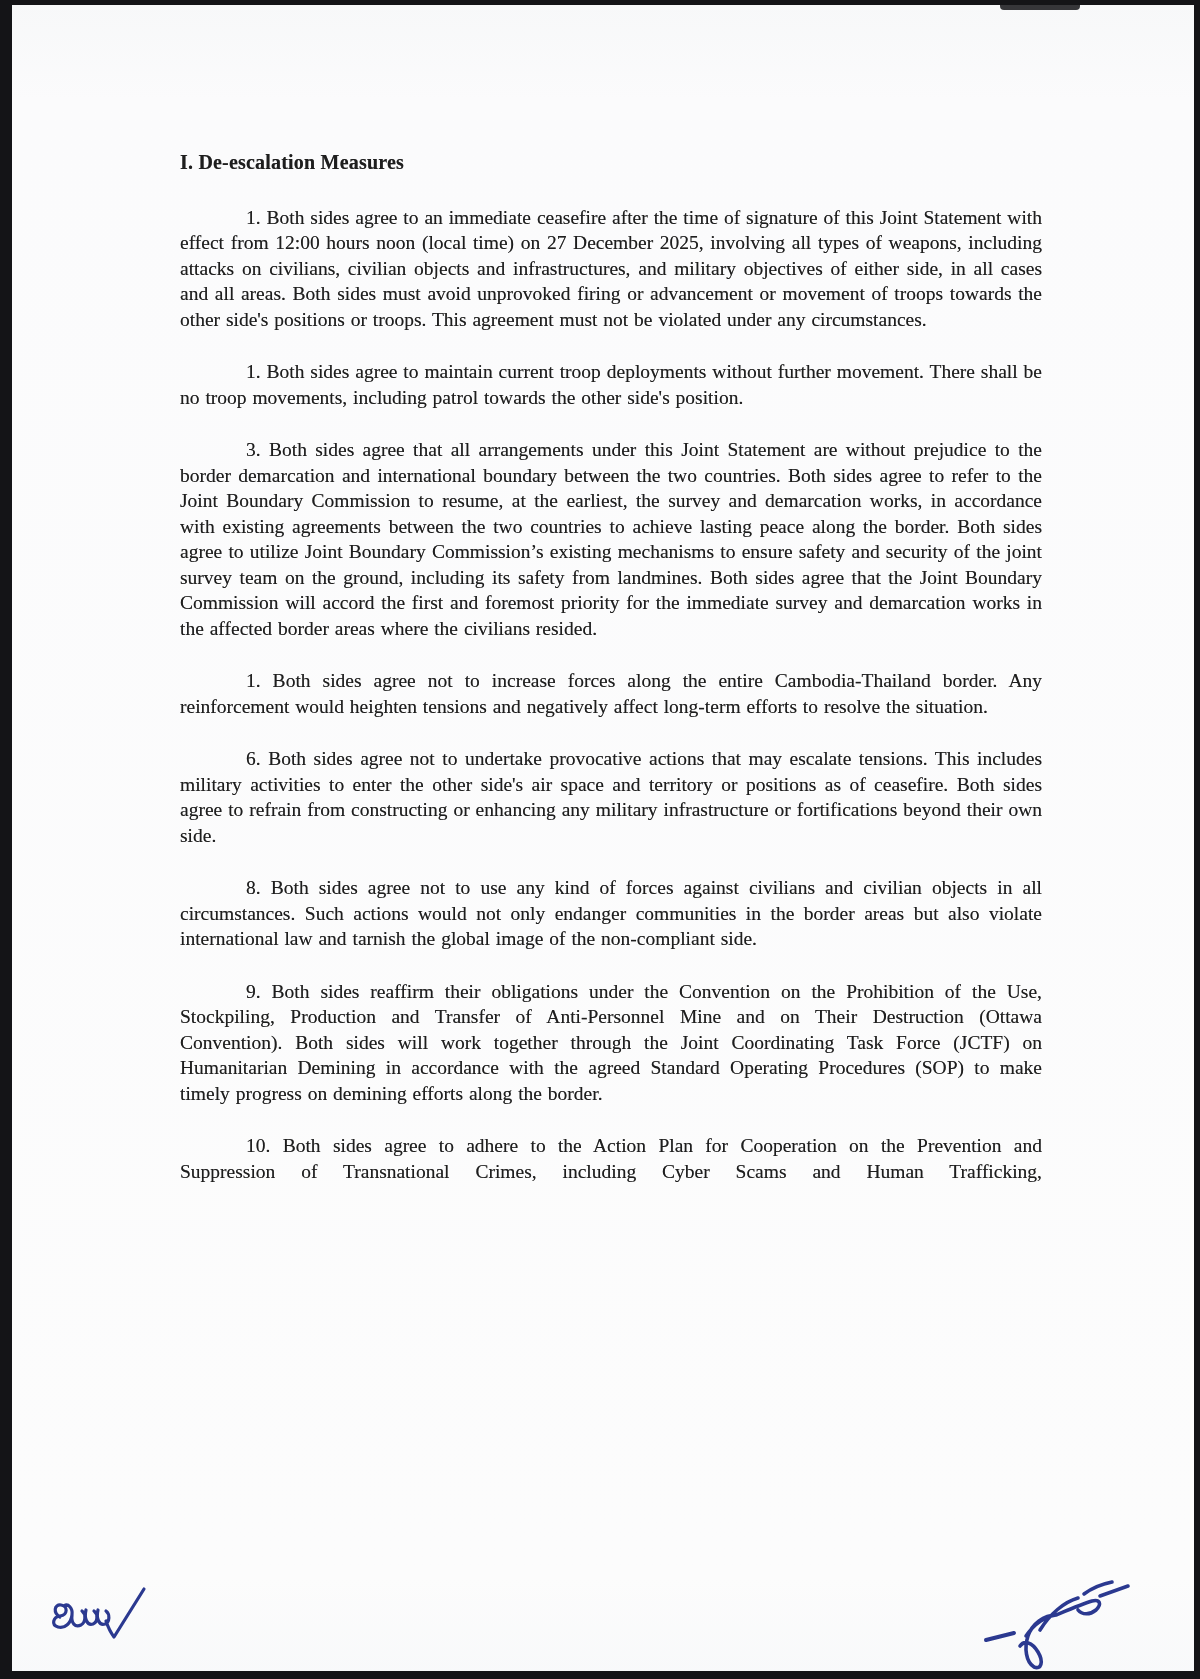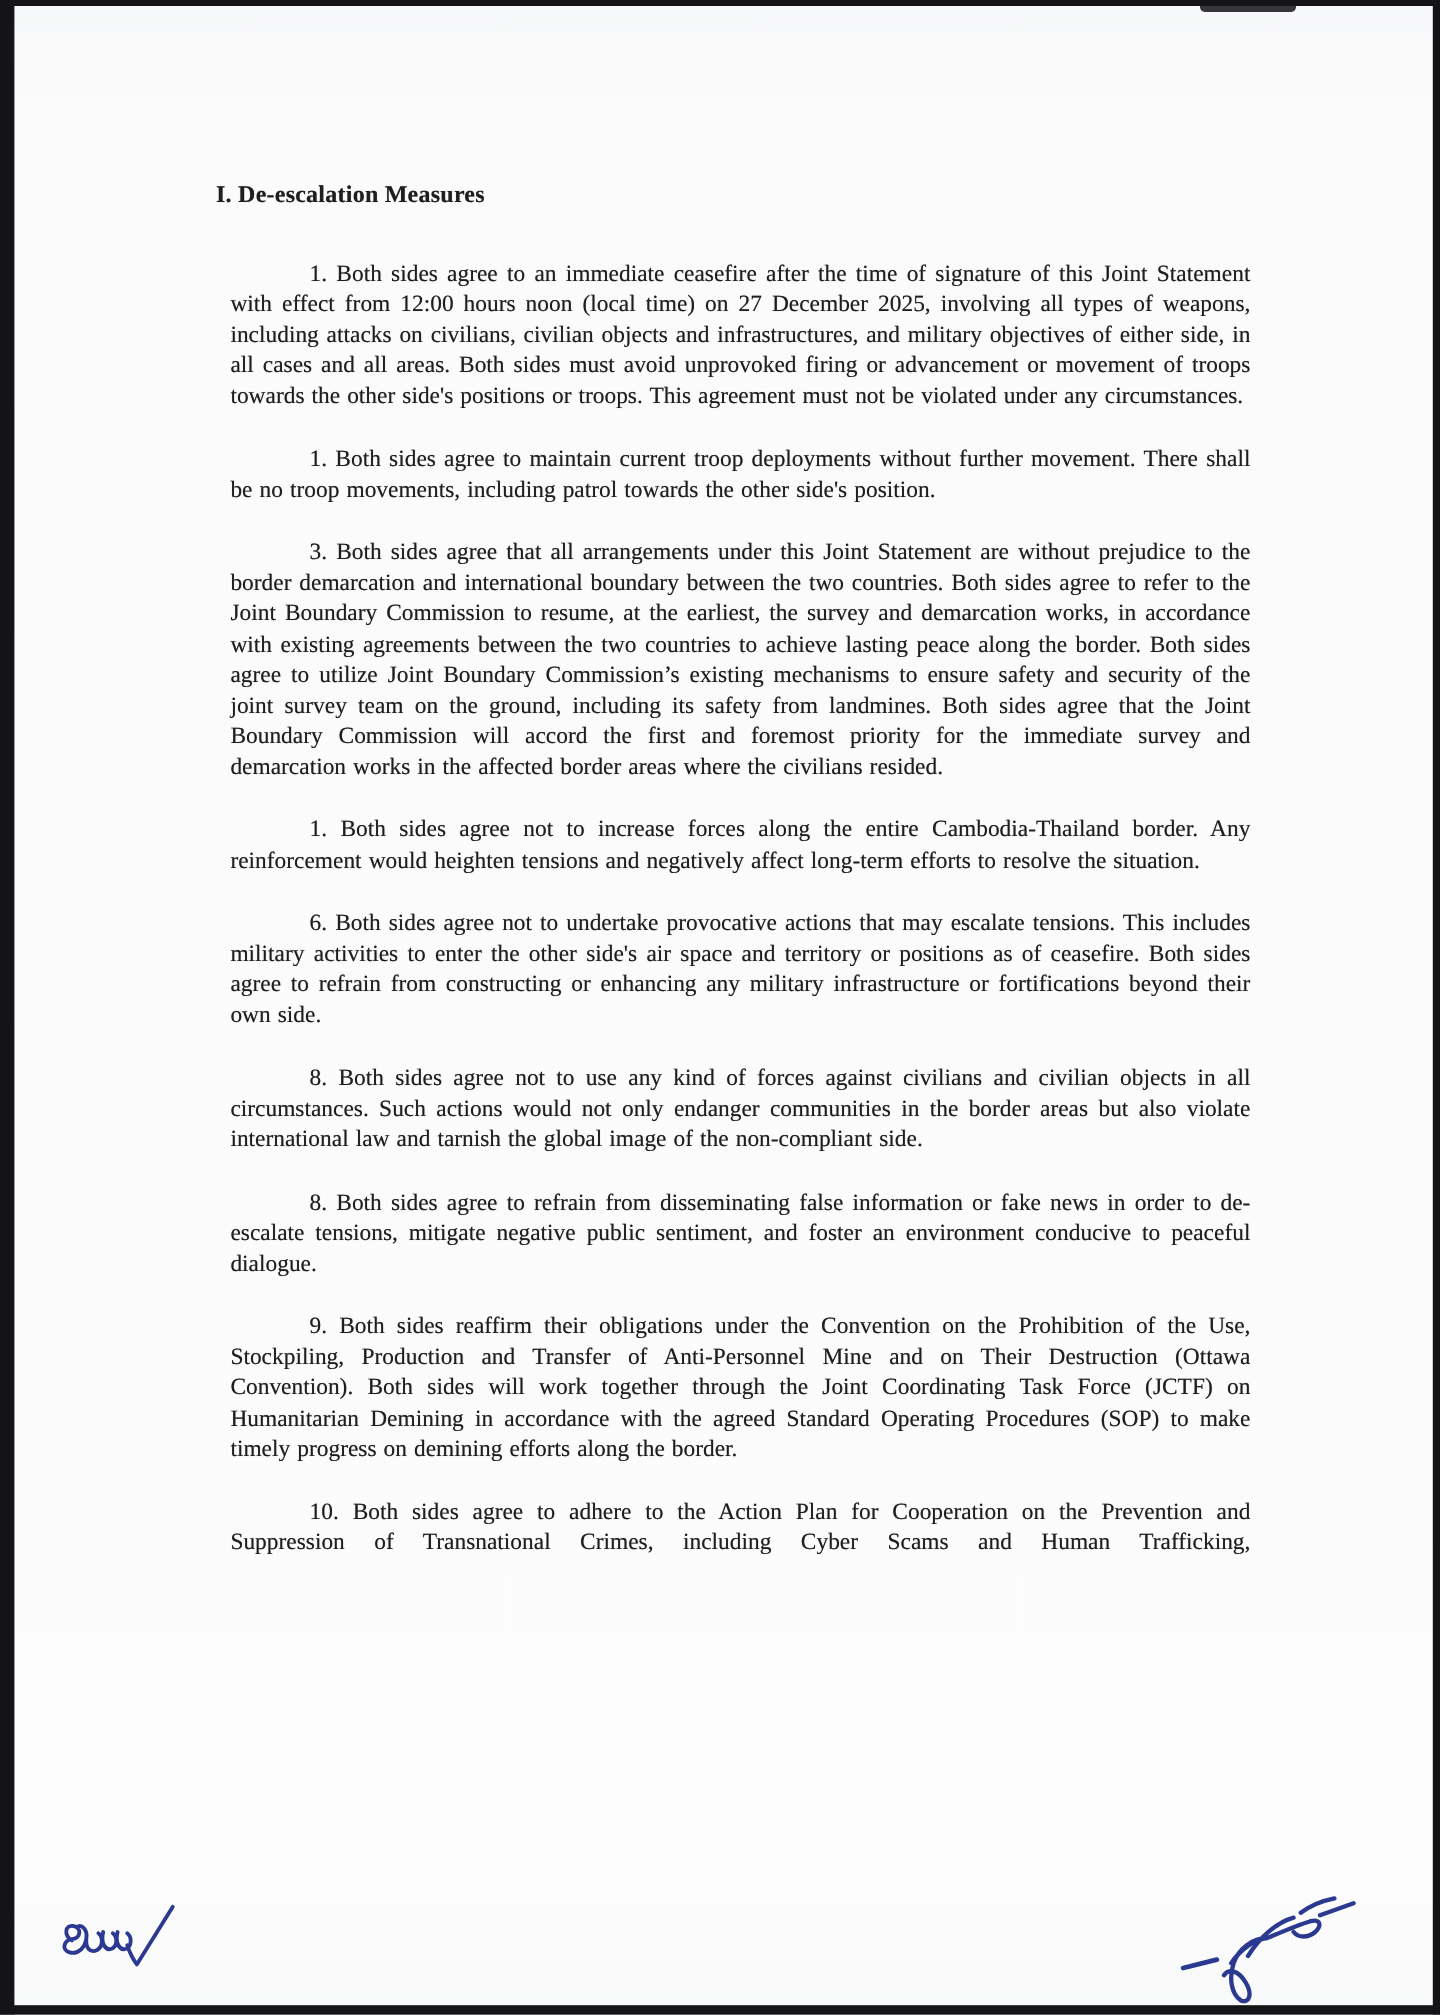--- a/index.html
+++ b/index.html
@@ -29,25 +29,25 @@
     top: 150px;
     width: 862px;
     color: #1e1e1e;
     font-size: 19.5px;
     line-height: 25.5px;
     text-shadow: 0 0 0.6px rgba(30,30,30,0.55);
   }
   .section-heading {
     font-size: 20px;
     font-weight: bold;
-    margin: 0 0 40px 0;
+    margin: 0 0 29px 0;
     letter-spacing: 0.2px;
   }
   .para {
-    margin: 0 0 27px 12px;
+    margin: 0 0 27px 0;
     text-align: justify;
     text-align-last: left;
     text-indent: 66px;
     word-spacing: 1px;
   }
   .para.last-justified { text-align-last: justify; margin-bottom: 0; }
 
   .signature { position: absolute; }
   .signature svg { display: block; width: 100%; height: 100%; }
   .sig-left  { left: 44px;  top: 1577px; width: 122px; height: 72px; }
@@ -65,21 +65,20 @@
   <div class="edge edge-smudge"></div>
 
   <div class="doc-body">
     <h2 class="section-heading">I. De-escalation Measures</h2>
     <p class="para">1. Both sides agree to an immediate ceasefire after the time of signature of this Joint Statement with effect from 12:00 hours noon (local time) on 27 December 2025, involving all types of weapons, including attacks on civilians, civilian objects and infrastructures, and military objectives of either side, in all cases and all areas. Both sides must avoid unprovoked firing or advancement or movement of troops towards the other side's positions or troops. This agreement must not be violated under any circumstances.</p>
     <p class="para">1. Both sides agree to maintain current troop deployments without further movement. There shall be no troop movements, including patrol towards the other side's position.</p>
     <p class="para">3. Both sides agree that all arrangements under this Joint Statement are without prejudice to the border demarcation and international boundary between the two countries. Both sides agree to refer to the Joint Boundary Commission to resume, at the earliest, the survey and demarcation works, in accordance with existing agreements between the two countries to achieve lasting peace along the border. Both sides agree to utilize Joint Boundary Commission’s existing mechanisms to ensure safety and security of the joint survey team on the ground, including its safety from landmines. Both sides agree that the Joint Boundary Commission will accord the first and foremost priority for the immediate survey and demarcation works in the affected border areas where the civilians resided.</p>
     <p class="para">1. Both sides agree not to increase forces along the entire Cambodia-Thailand border. Any reinforcement would heighten tensions and negatively affect long-term efforts to resolve the situation.</p>
     <p class="para">6. Both sides agree not to undertake provocative actions that may escalate tensions. This includes military activities to enter the other side's air space and territory or positions as of ceasefire. Both sides agree to refrain from constructing or enhancing any military infrastructure or fortifications beyond their own side.</p>
     <p class="para">8. Both sides agree not to use any kind of forces against civilians and civilian objects in all circumstances. Such actions would not only endanger communities in the border areas but also violate international law and tarnish the global image of the non-compliant side.</p>
-    <p class="para">8. Both sides agree to refrain from disseminating false information or fake news in order to de-escalate tensions, mitigate negative public sentiment, and foster an environment conducive to peaceful dialogue.</p>
     <p class="para">9. Both sides reaffirm their obligations under the Convention on the Prohibition of the Use, Stockpiling, Production and Transfer of Anti-Personnel Mine and on Their Destruction (Ottawa Convention). Both sides will work together through the Joint Coordinating Task Force (JCTF) on Humanitarian Demining in accordance with the agreed Standard Operating Procedures (SOP) to make timely progress on demining efforts along the border.</p>
     <p class="para last-justified">10. Both sides agree to adhere to the Action Plan for Cooperation on the Prevention and Suppression of Transnational Crimes, including Cyber Scams and Human Trafficking,</p>
   </div>
 
   <div class="signature sig-left">
     <svg viewBox="0 0 122 72" fill="none" xmlns="http://www.w3.org/2000/svg">
       <path d="M16 40 C9 36 10 27 17 28 C24 29 24 38 16 39 C9 40 7 48 14 50 C21 52 27 46 28 38 C29 31 24 26 20 29 M28 38 C27 46 31 51 37 48 C42 45 42 37 38 34 M42 33 C40 41 43 49 49 47 C54 45 54 37 50 34 M54 33 C52 41 55 49 61 47 C66 45 66 37 62 34 M62 44 C64 50 67 56 70 60 L100 12" stroke="#2b3990" stroke-width="3.2" stroke-linecap="round" stroke-linejoin="round"></path>
     </svg>
   </div>
 

